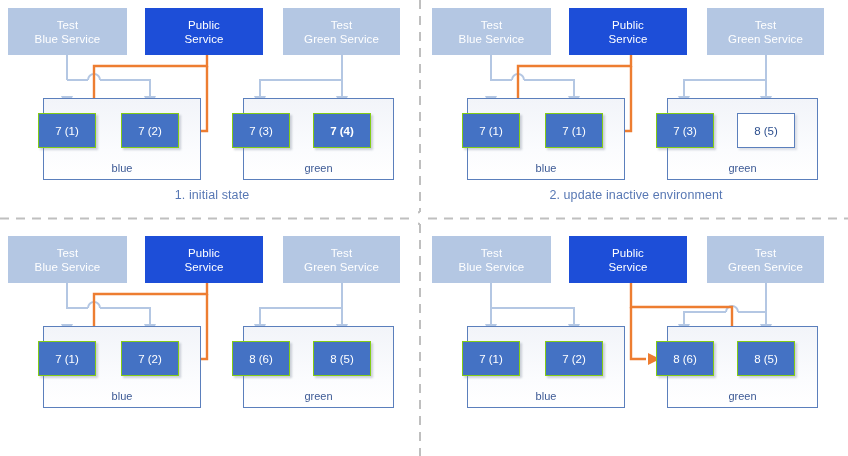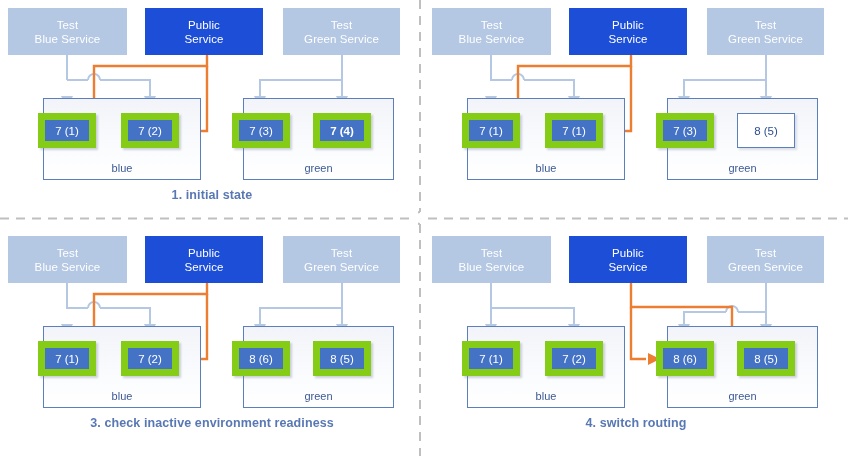--- a/index.html
+++ b/index.html
@@ -56,39 +56,38 @@
   
   .inst{
     position:absolute;
     box-sizing:border-box;
     display:flex;align-items:center;justify-content:center;
     font-size:11.5px;
     width:58px;height:35px;
   }
   .inst-filled{
     background:#4472c4;color:#ffffff;
-    border:7px solid #84cc16;
+    border:1px solid #84cc16;
     box-shadow:2px 2px 2px rgba(120,130,150,0.35);
     text-align:center;
   }
   .inst-empty{
     background:#ffffff;color:#2d4f8e;
     border:1px solid #5b7fbc;
     box-shadow:2px 2px 2px rgba(150,158,175,0.30);
   }
 
   
   .caption{
     position:absolute;left:0;width:424px;
     top:188px;
     text-align:center;
     font-size:12.5px;
     color:#5878b4;
     letter-spacing:0.1px;
-    font-weight:bold;
   }
 
   
   .divider{position:absolute;z-index:5;}
   #div-h{left:0;top:217px;width:848px;height:3px;}
   #div-v{left:418px;top:0;width:4px;height:456px;}
 </style>
 </head>
 <body>
 
@@ -215,20 +214,21 @@
     </div>
     <div class="env env-green">
       <div class="env-label">green</div>
     </div>
 
     <div class="inst inst-filled" style="left:38px;top:113px;">7 (1)</div>
     <div class="inst inst-filled" style="left:121px;top:113px;">7 (1)</div>
     <div class="inst inst-filled" style="left:232px;top:113px;">7 (3)</div>
     <div class="inst inst-empty" style="left:313px;top:113px;">8 (5)</div>
 
+    <div class="caption">2. update inactive environment</div>
   </div>
 
   <div class="panel" id="panel-3">
     <svg class="svg-layer" viewBox="0 0 424 228">
       <g stroke="#b4c7e3" stroke-width="2" fill="none">
         <path d="M67,55 L67,80 L88,80"></path>
         <path d="M100,80 L150,80 L150,98"></path>
         <path d="M88,80 A6,6 0 0,1 100,80"></path>
       </g>
       <g fill="#b4c7e3">
@@ -277,21 +277,20 @@
     </div>
     <div class="env env-green">
       <div class="env-label">green</div>
     </div>
 
     <div class="inst inst-filled" style="left:38px;top:113px;">7 (1)</div>
     <div class="inst inst-filled" style="left:121px;top:113px;">7 (2)</div>
     <div class="inst inst-filled" style="left:232px;top:113px;">8 (6)</div>
     <div class="inst inst-filled" style="left:313px;top:113px;">8 (5)</div>
 
-    <div class="caption">3. check inactive environment readiness</div>
   </div>
 
   <div class="panel" id="panel-4">
     <svg class="svg-layer" viewBox="0 0 424 228">
 
       <g stroke="#b4c7e3" stroke-width="2" fill="none">
         <path d="M67,55 L67,80 L150,80 L150,98"></path>
         <path d="M67,55 L67,98"></path>
       </g>
       <g fill="#b4c7e3">
@@ -345,21 +344,20 @@
     </div>
     <div class="env env-green">
       <div class="env-label">green</div>
     </div>
 
     <div class="inst inst-filled" style="left:38px;top:113px;">7 (1)</div>
     <div class="inst inst-filled" style="left:121px;top:113px;">7 (2)</div>
     <div class="inst inst-filled" style="left:232px;top:113px;">8 (6)</div>
     <div class="inst inst-filled" style="left:313px;top:113px;">8 (5)</div>
 
-    <div class="caption">4. switch routing</div>
   </div>
 
   <svg class="divider" id="div-h" viewBox="0 0 848 3">
     <line x1="0" y1="1.5" x2="412" y2="1.5" stroke="#bfbfbf" stroke-width="2" stroke-dasharray="9 7"></line>
     <line x1="428" y1="1.5" x2="848" y2="1.5" stroke="#bfbfbf" stroke-width="2" stroke-dasharray="9 7"></line>
   </svg>
   <svg class="divider" id="div-v" viewBox="0 0 4 456">
     <line x1="2" y1="0" x2="2" y2="212" stroke="#bfbfbf" stroke-width="2" stroke-dasharray="9 7"></line>
     <path d="M2,212 A6,6 0 0,0 2,224" stroke="#bfbfbf" stroke-width="2" fill="none"></path>
     <line x1="2" y1="224" x2="2" y2="456" stroke="#bfbfbf" stroke-width="2" stroke-dasharray="9 7"></line>

